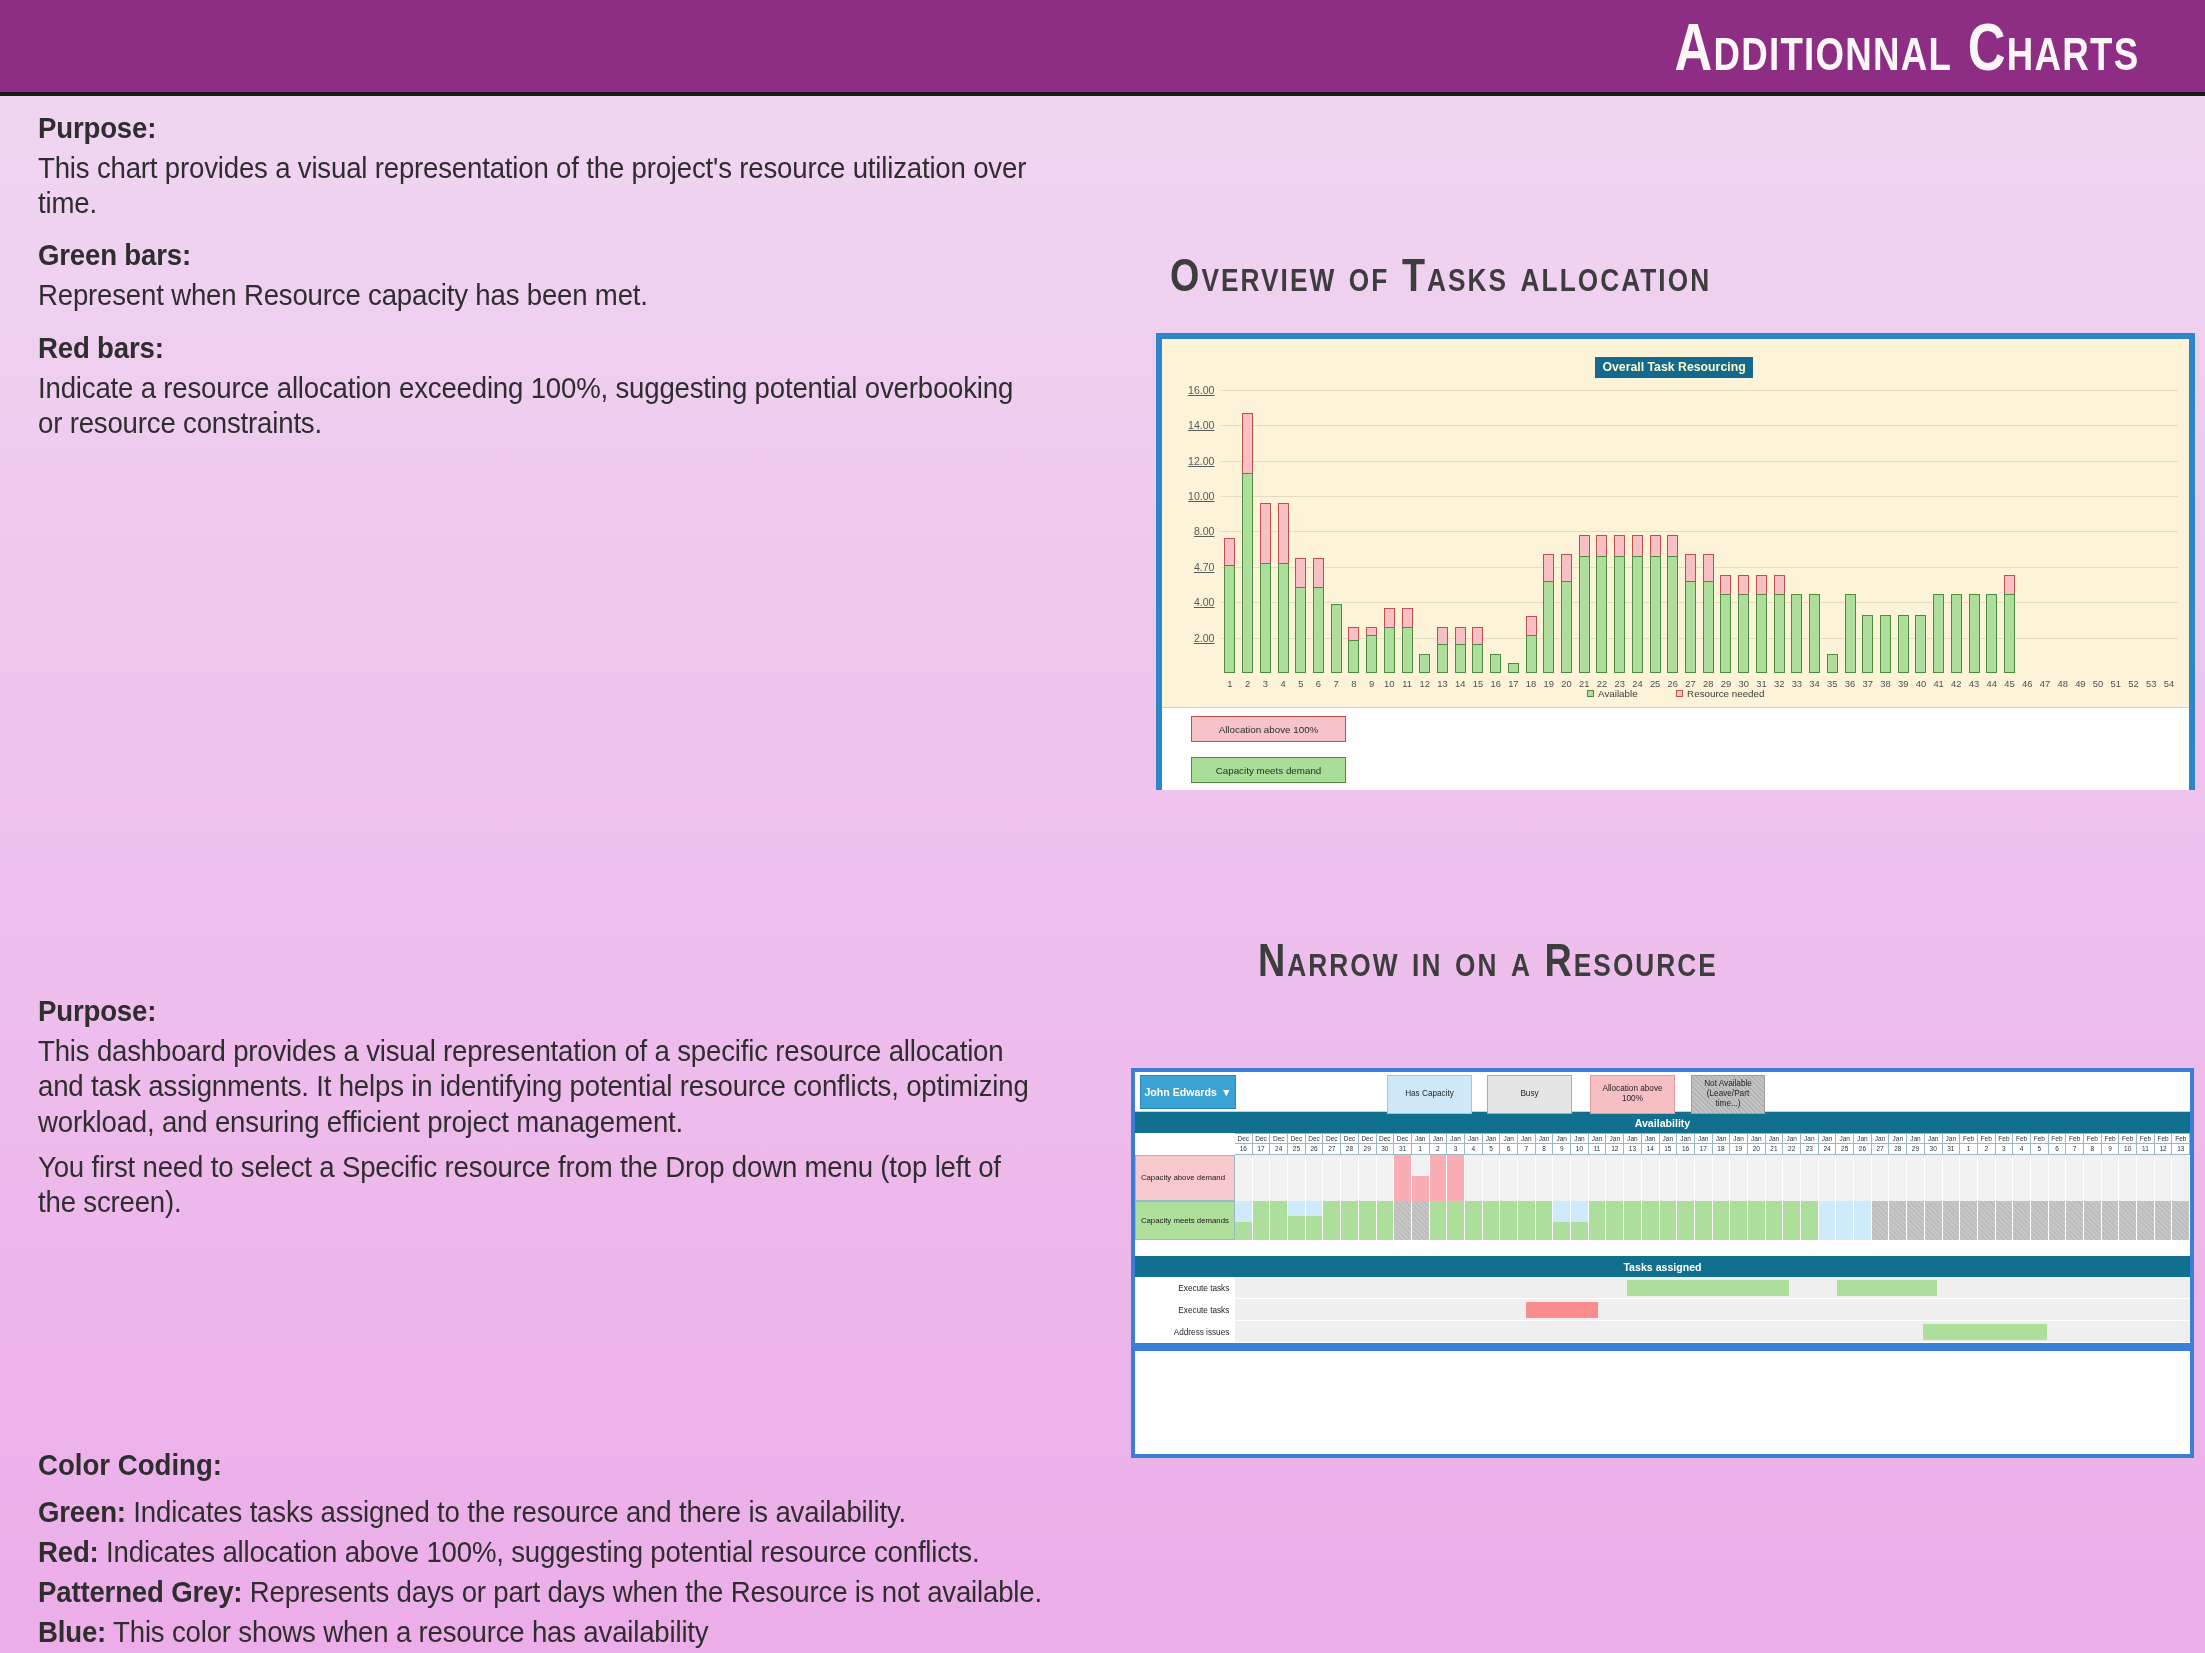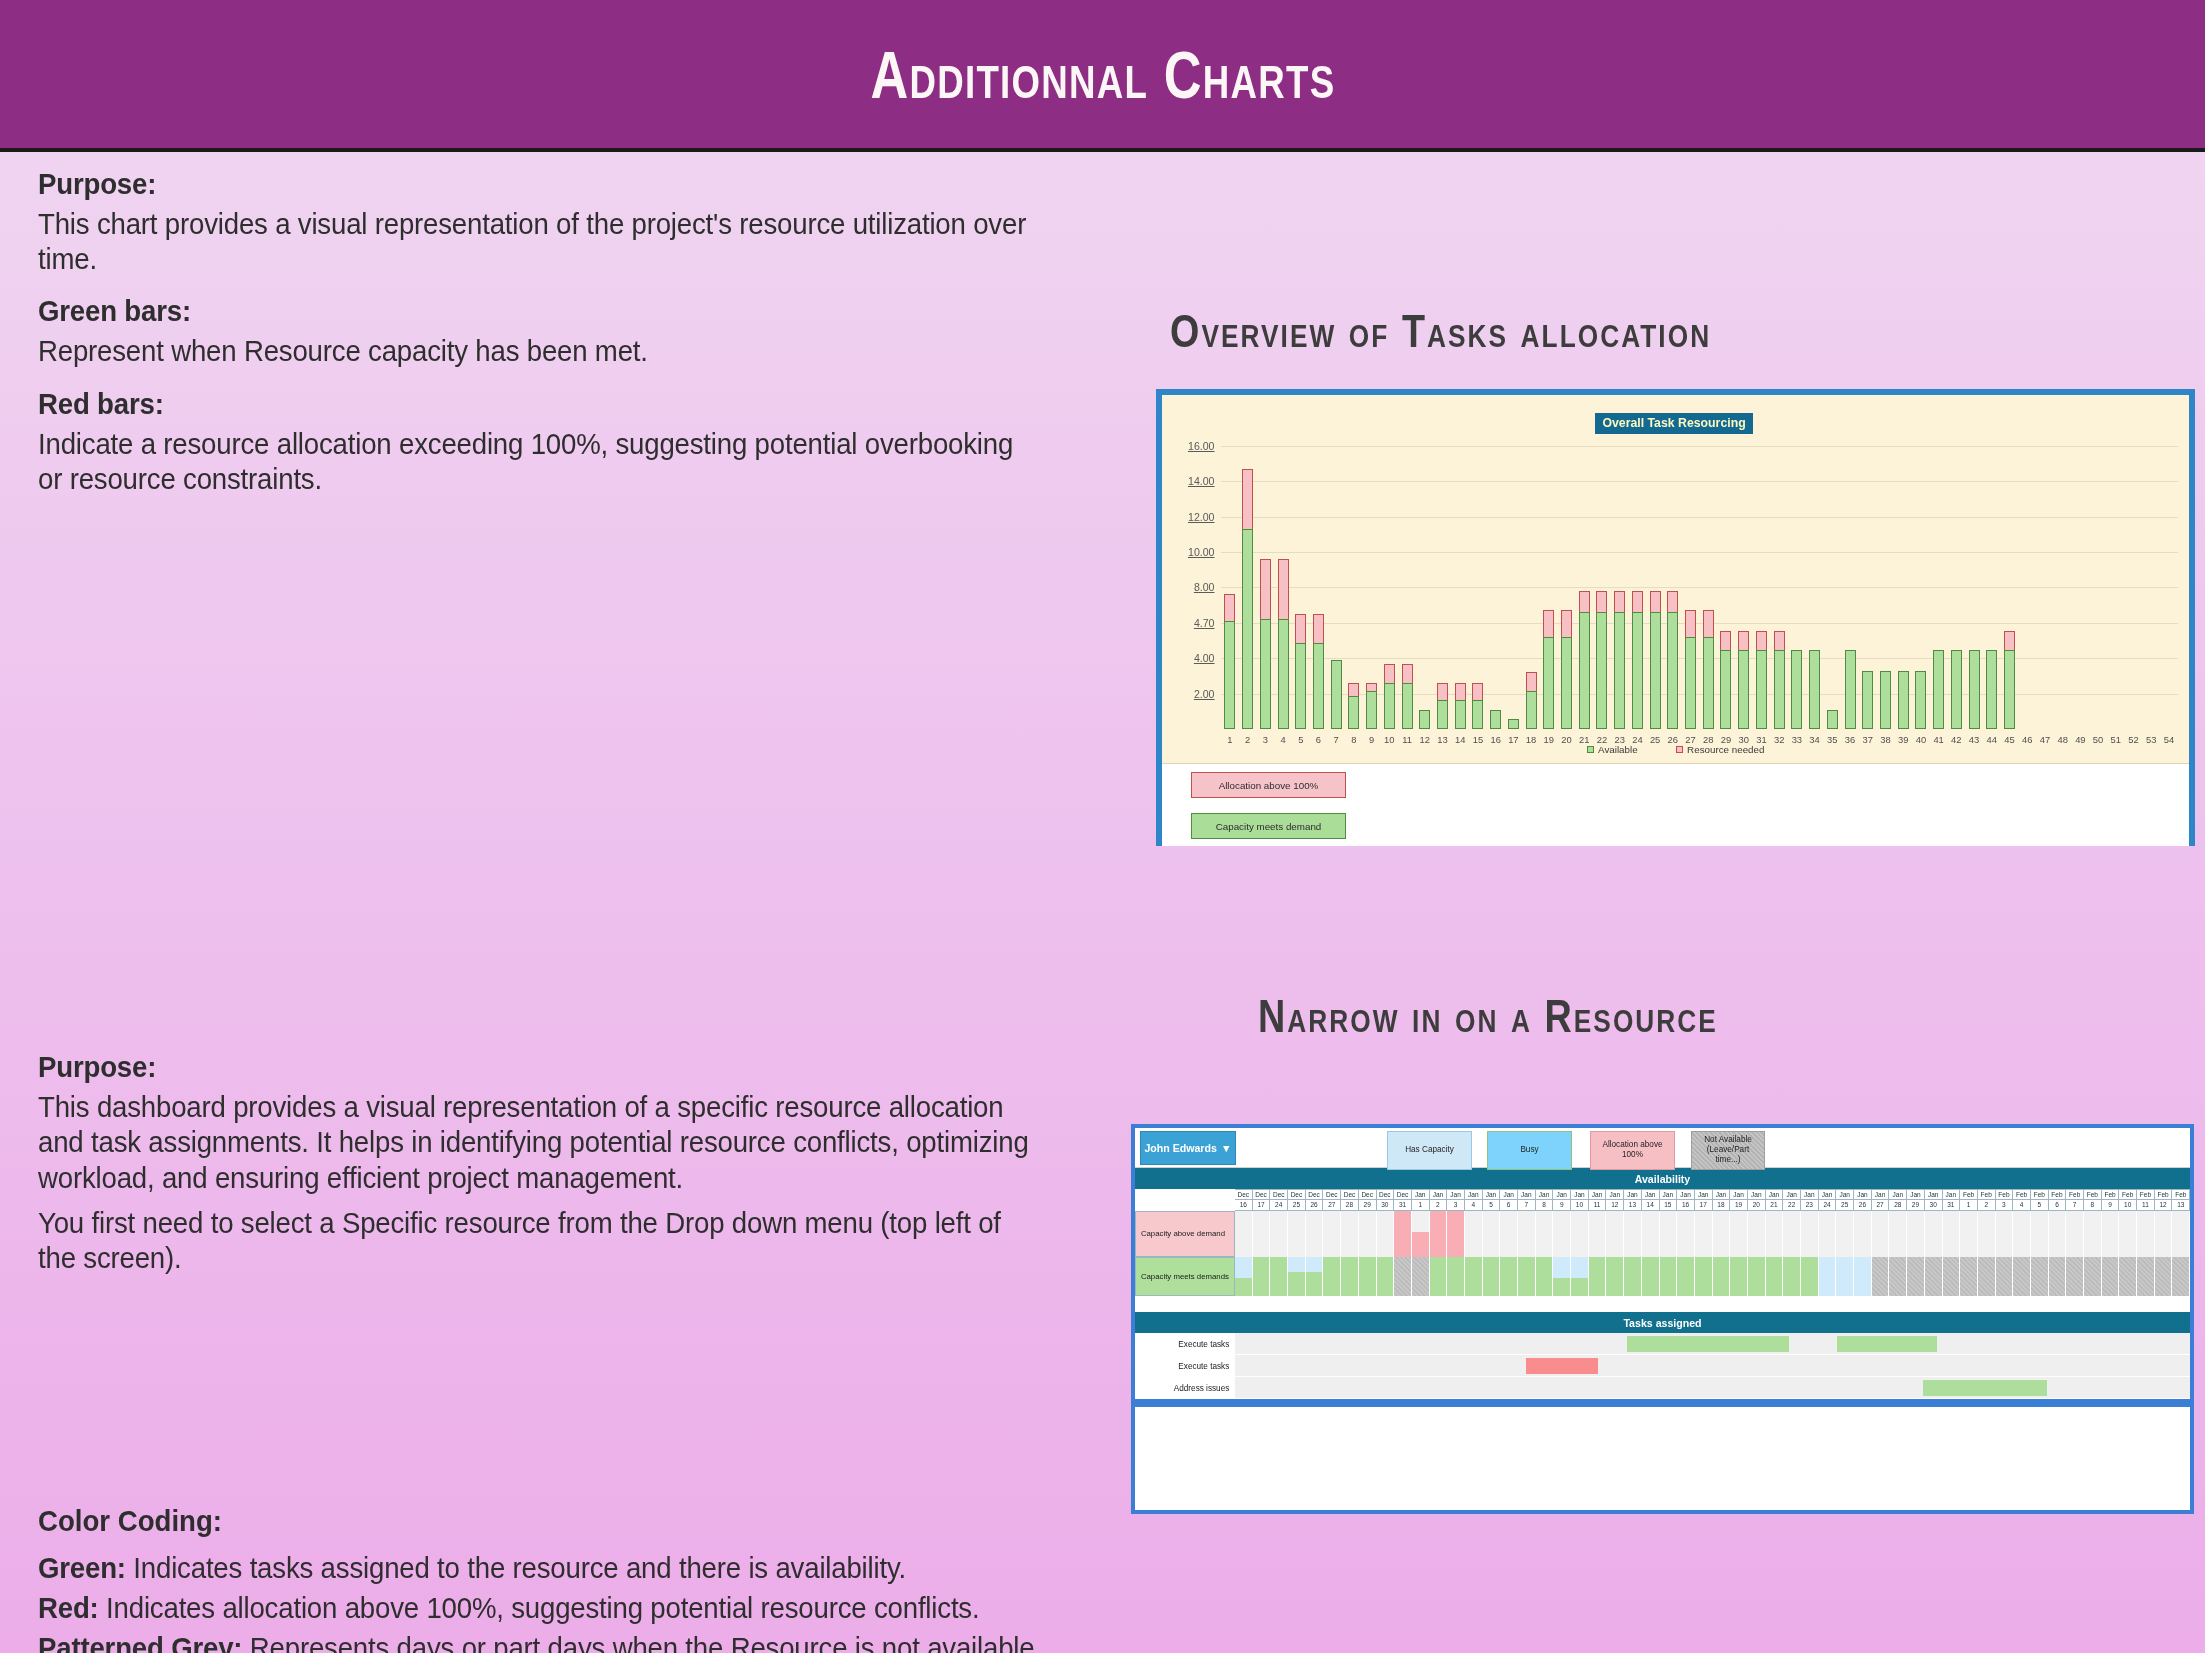--- a/index.html
+++ b/index.html
@@ -10,26 +10,26 @@
     overflow: hidden;
     font-family: "Liberation Sans", sans-serif;
   }
 
   body {
     background: linear-gradient(to bottom, #f0d8f1 0%, #eec4ee 45%, #ecade9 100%);
   }
 
   
   #header-banner {
-    height: 152px;
+    height: 96px;
     background: #8e2d84;
     border-bottom: 4.1px solid #1a1a1a;
     display: flex;
     align-items: center;
-    justify-content: center;
+    justify-content: flex-end;
   }
   #header-title {
     color: #fdf6f7;
     font-size: 67px;
     font-weight: 700;
     letter-spacing: 1.6px;
     font-variant: small-caps;
     text-transform: capitalize;
     transform: scaleX(0.78);
     font-family: "Liberation Sans Narrow", "Liberation Sans", sans-serif;
@@ -262,21 +262,21 @@
     flex-direction: column;
     align-items: center;
     justify-content: center;
     font-size: 8.2px;
     color: #1f1f1f;
     text-align: center;
     line-height: 1.25;
     padding: 0 3.3px;
   }
   #chip-has-capacity { left: 252px; width: 85px; background: #cfe8f7; border: 0.8px solid #9cc8e3; }
-  #chip-busy         { left: 352px; width: 85px; background: #7dd3fc; border: 0.8px solid #8ec57a; }
+  #chip-busy         { left: 352px; width: 85px; background: #e5e5e5; border: 0.8px solid #8ec57a; }
   #chip-alloc        { left: 455px; width: 85px; background: #f6bfc4; border: 0.8px solid #e09aa0; }
   #chip-notavail     { left: 556px; width: 74px;
                        background: repeating-linear-gradient(45deg,#c6c6c6 0 1.6px,#b4b4b4 1.6px 3.3px);
                        border: 0.8px solid #9e9e9e; }
 
   .band-header {
     height: 21px;
     background: #12708f;
     color: #ffffff;
     font-size: 10.6px;

